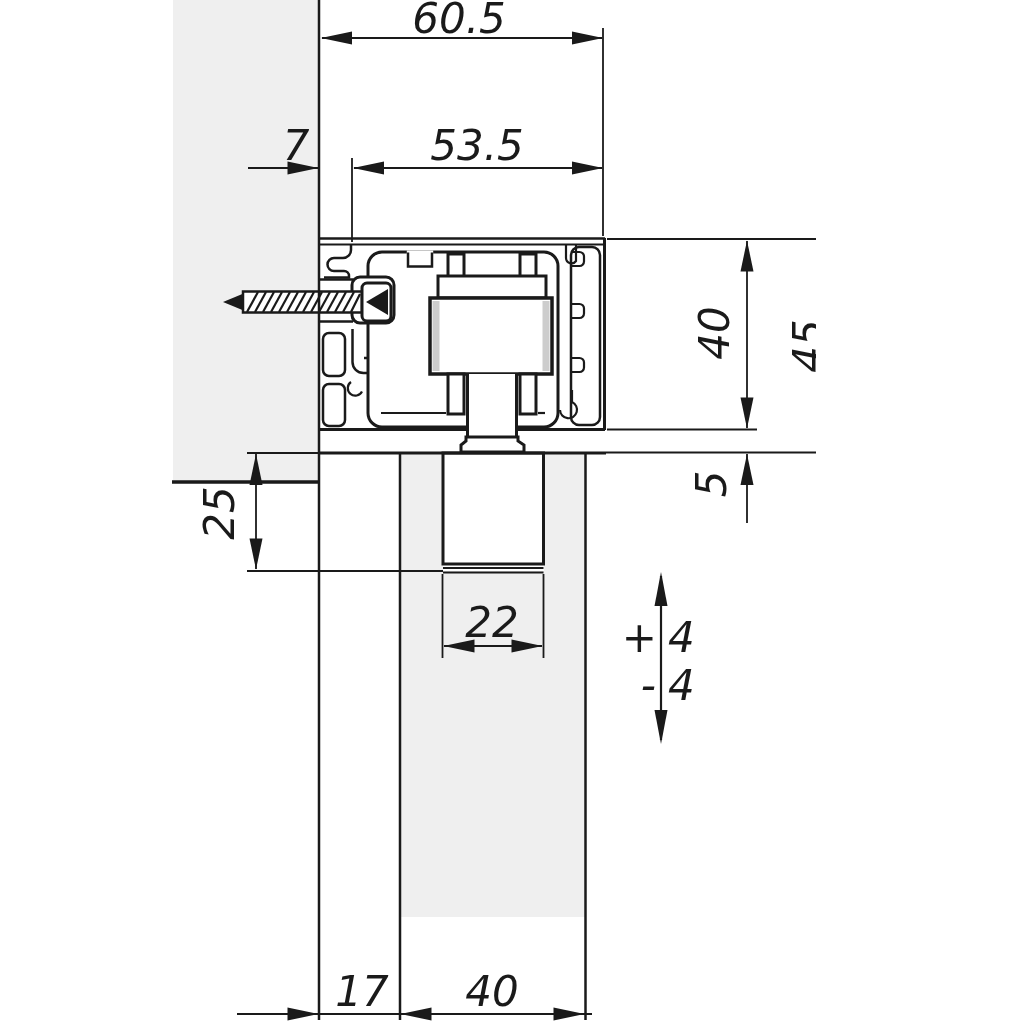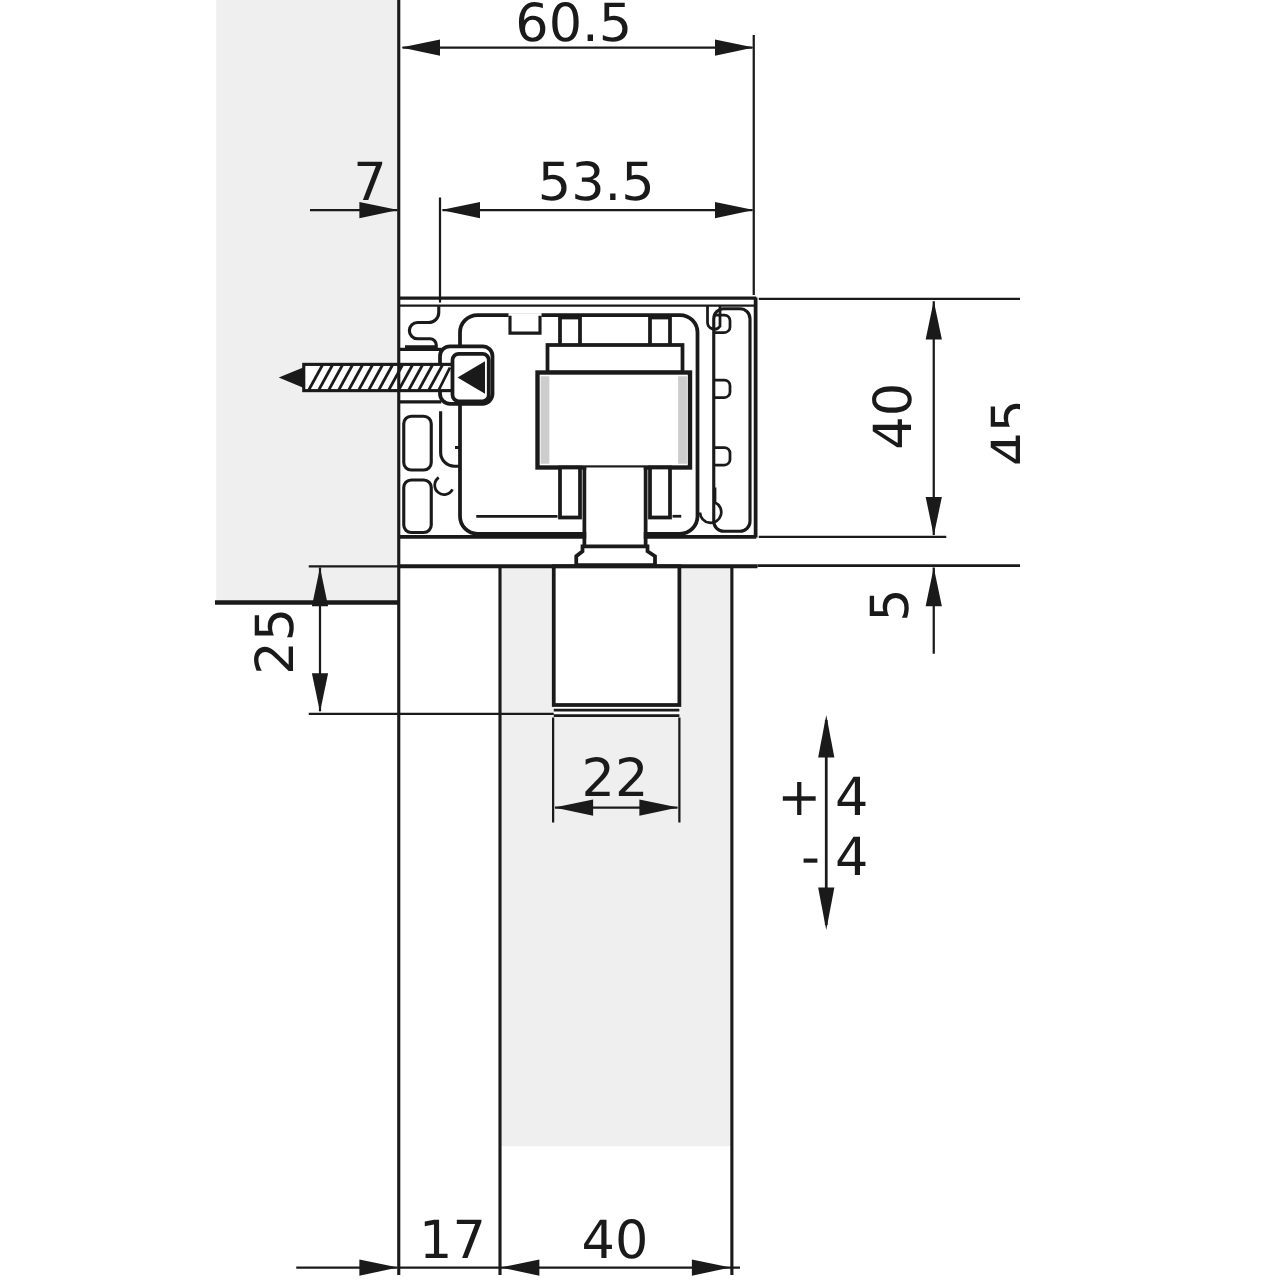--- a/index.html
+++ b/index.html
@@ -1,16 +1,16 @@
 <!DOCTYPE html>
 <html style="--line: #1a1a1a; --material: #efefef; --bg: #ffffff; --shade: #cdcdcd;"><head>
 <meta charset="utf-8">
 <style>
   html,body{margin:0;padding:0;background:#ffffff;}
-  .stage{position:relative;width:816px;height:1024px;background:var(--bg,#fff);overflow:hidden;}
+  .stage{position:relative;width:816px;height:1024px;background:var(--bg,#fff);overflow:hidden;font-style:italic;}
   svg{color:var(--line,#1a1a1a);display:block;}
   .ln{stroke:currentColor;fill:none;stroke-linecap:butt;}
   .s18{stroke-width:1.8;} .s2{stroke-width:2.2;} .s25{stroke-width:2.5;}
   .s3{stroke-width:3;} .s32{stroke-width:3.2;} .s35{stroke-width:3.5;}
   .fw{fill:#ffffff;} .fm{fill:var(--material,#efefef);stroke:none;}
   .fa{fill:currentColor;stroke:none;}
   .shade{fill:var(--shade,#cdcdcd);stroke:none;}
   text{font-family:"DejaVu Sans", sans-serif;font-size:42px;fill:currentColor;}
 </style>
 </head>

